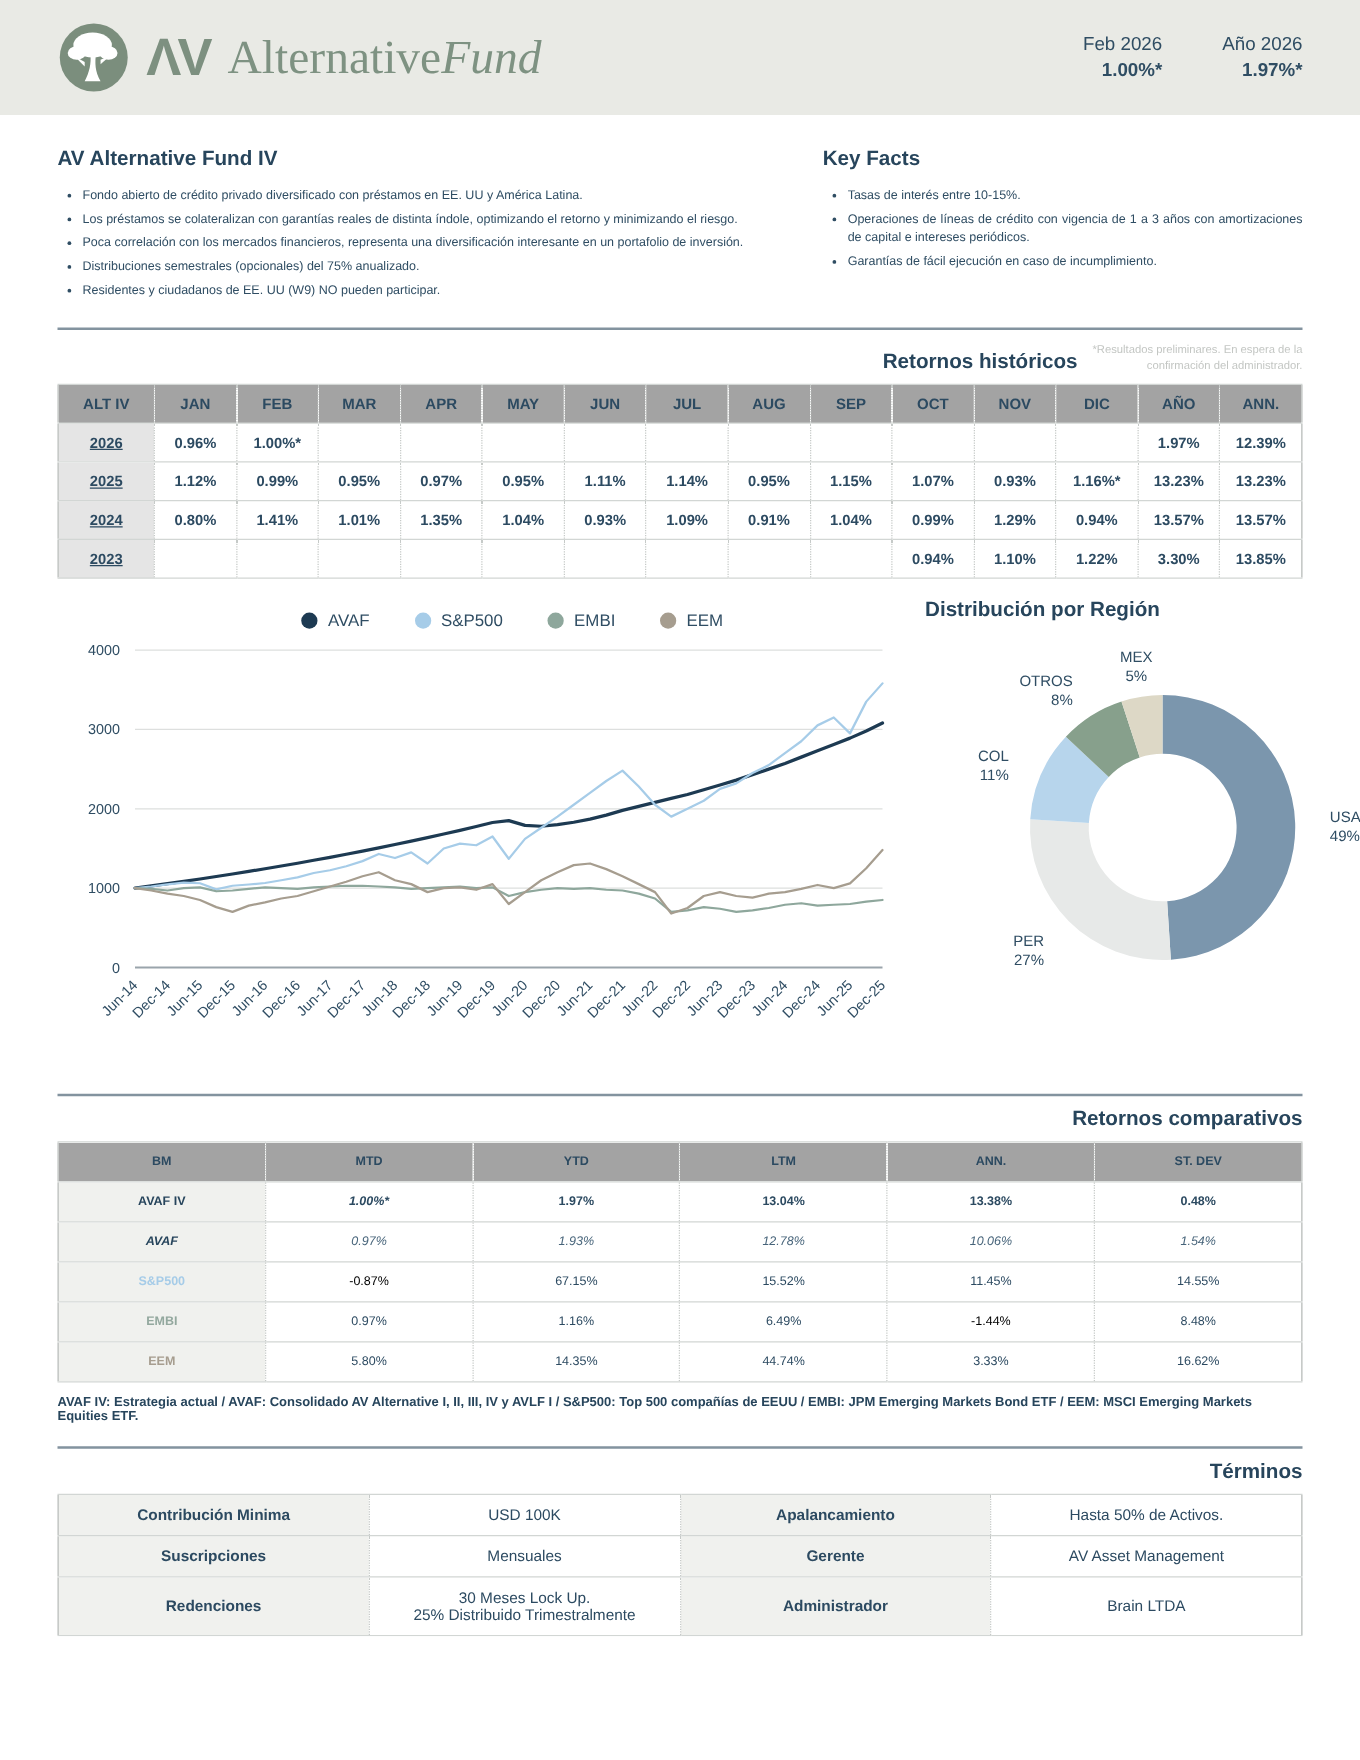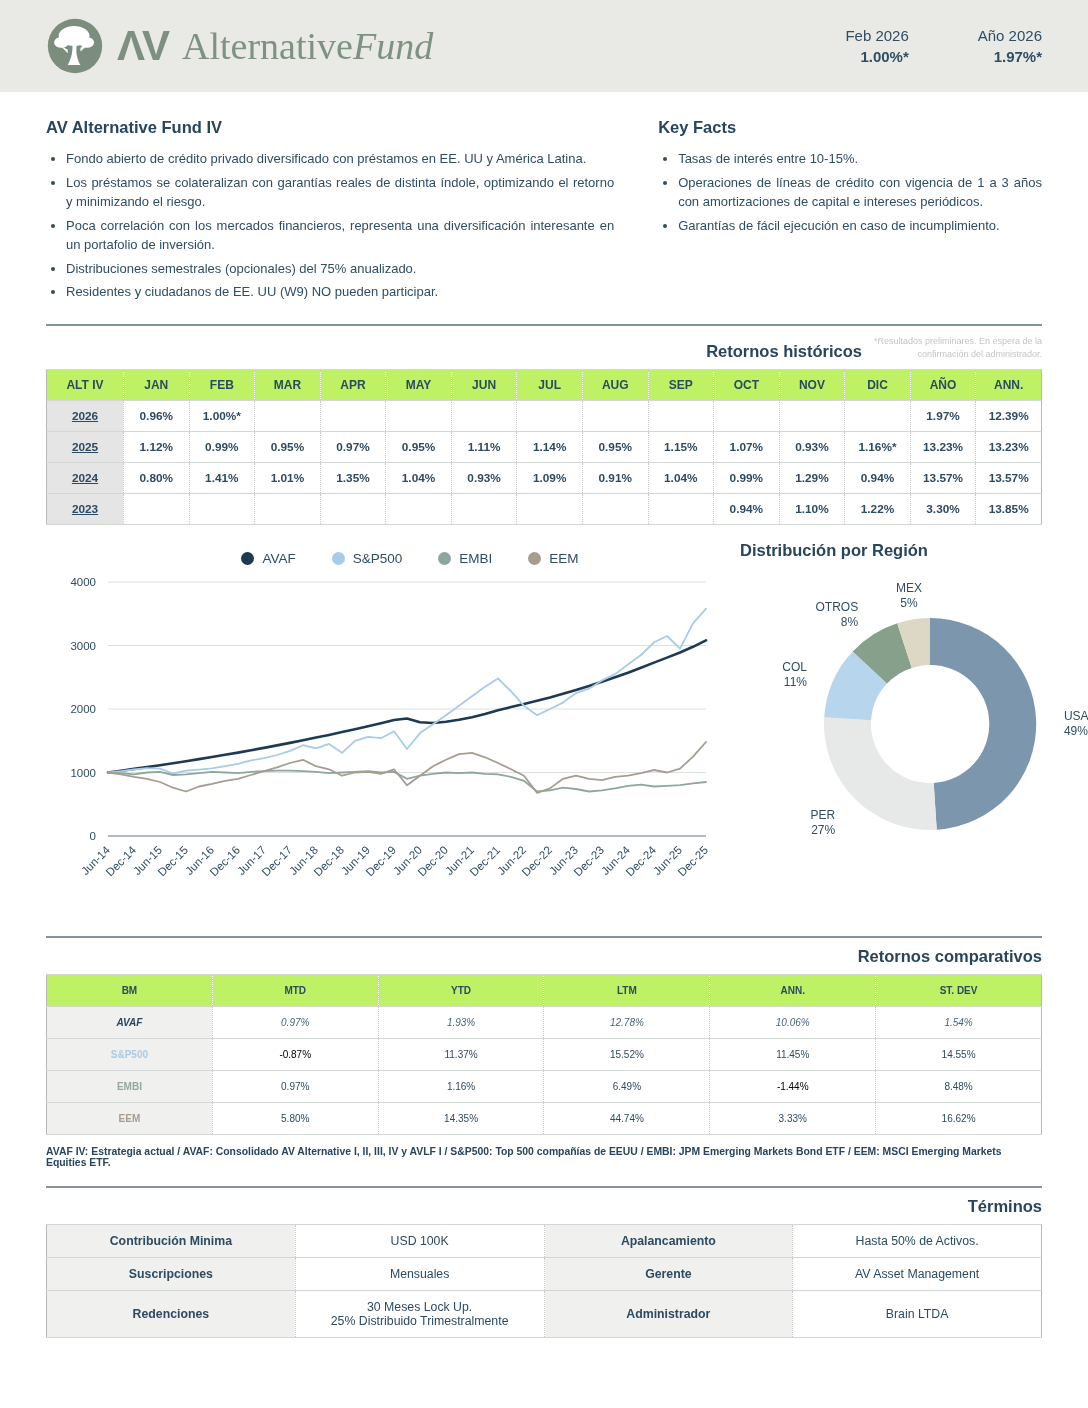--- a/index.html
+++ b/index.html
@@ -5,40 +5,40 @@
   html,body{margin:0;padding:0;}
   body{width:1088px;background:#ffffff;font-family:"Liberation Sans",sans-serif;color:#2f4d63;}
   
   .header{background:#e9eae5;height:92px;display:flex;align-items:center;justify-content:space-between;
           padding:0 46px;box-sizing:border-box;}
   .brand{display:flex;align-items:center;gap:13px;}
   .brand svg{display:block;}
   .brand-mark{font-weight:800;font-size:42px;color:#7d9080;letter-spacing:-3px;line-height:1;}
   .brand-name{font-family:"Liberation Serif",serif;font-size:38px;color:#7e9282;line-height:1;margin-left:2px;}
   .brand-name .it{font-style:italic;}
-  .stats{display:flex;gap:69px;margin-left:20px;}
+  .stats{display:flex;gap:48px;margin-left:20px;}
   .stat{text-align:right;font-size:15px;color:#2f4d63;}
   .stat .v{font-weight:700;margin-top:4px;}
   
   .page{padding:0 46px 0 46px;}
   .two-col{display:flex;gap:44px;margin-top:26px;}
   .col-left{flex:1.48;}
   .col-right{flex:1;}
   h2.sec{font-size:16.5px;font-weight:700;color:#27455c;margin:0;}
   ul.bul{margin:12px 0 0;padding-left:20px;}
-  ul.bul li{font-size:13px;line-height:1.5;margin-bottom:4px;text-align:justify;}
+  ul.bul li{font-size:10px;line-height:1.5;margin-bottom:4px;text-align:justify;}
   .rule{border-top:2.5px solid #83939f;margin-top:18px;}
   .sec-head{display:flex;justify-content:flex-end;align-items:flex-end;margin:9px 0 8px;}
   .note{font-size:9px;color:#c3c6c3;text-align:right;max-width:180px;line-height:1.45;}
   
   table.grid{width:100%;border-collapse:collapse;border:1px solid #b5b9b7;table-layout:fixed;}
   .grid th,.grid td{border-top:1px solid #d2d6d4;border-bottom:1px solid #d2d6d4;
       border-left:1px dotted #c6cac8;border-right:1px dotted #c6cac8;
       text-align:center;font-size:11.8px;color:#2c4a61;padding:8px 2px;overflow:hidden;}
-  .grid th{background:#bef264;font-weight:700;font-size:12px;margin-left:16px;}
+  .grid th{background:#a3a3a3;font-weight:700;font-size:12px;margin-left:16px;}
   .grid td.year{background:#e5e5e5;font-weight:700;text-decoration:underline;}
   #hist-table td{font-weight:700;}
   #hist-table th:first-child{width:72px;}
   #comp-table th,#comp-table td{padding:10px 4px;font-size:10px;}
   #comp-table td.lbl{background:#f0f1ee;font-weight:700;}
   #comp-table tr.r0 td{font-weight:700;}
   #comp-table tr.r0 td:nth-child(2){font-style:italic;}
   #comp-table tr.r1 td{font-style:italic;color:#47647a;}
   #comp-table td.neg{color:#000000;}
   .footnote{font-size:10.4px;font-weight:700;color:#27455c;margin-top:11px;}
@@ -304,32 +304,40 @@
           <tr>
             <th>BM</th>
             <th>MTD</th>
             <th>YTD</th>
             <th>LTM</th>
             <th>ANN.</th>
             <th>ST. DEV</th>
           </tr>
         </thead>
         <tbody>
+          <tr class="r0">
+            <td class="lbl" style="color:#27455c">AVAF IV</td>
+            <td class="">1.00%*</td>
+            <td class="">1.97%</td>
+            <td class="">13.04%</td>
+            <td class="">13.38%</td>
+            <td class="">0.48%</td>
+          </tr>
           <tr class="r1">
             <td class="lbl" style="color:#27455c">AVAF</td>
             <td class="">0.97%</td>
             <td class="">1.93%</td>
             <td class="">12.78%</td>
             <td class="">10.06%</td>
             <td class="">1.54%</td>
           </tr>
           <tr class="r2">
             <td class="lbl" style="color:#a6cce8">S&amp;P500</td>
             <td class="neg">-0.87%</td>
-            <td class="">11.37%</td>
+            <td class="">67.15%</td>
             <td class="">15.52%</td>
             <td class="">11.45%</td>
             <td class="">14.55%</td>
           </tr>
           <tr class="r3">
             <td class="lbl" style="color:#93a89e">EMBI</td>
             <td class="">0.97%</td>
             <td class="">1.16%</td>
             <td class="">6.49%</td>
             <td class="neg">-1.44%</td>

